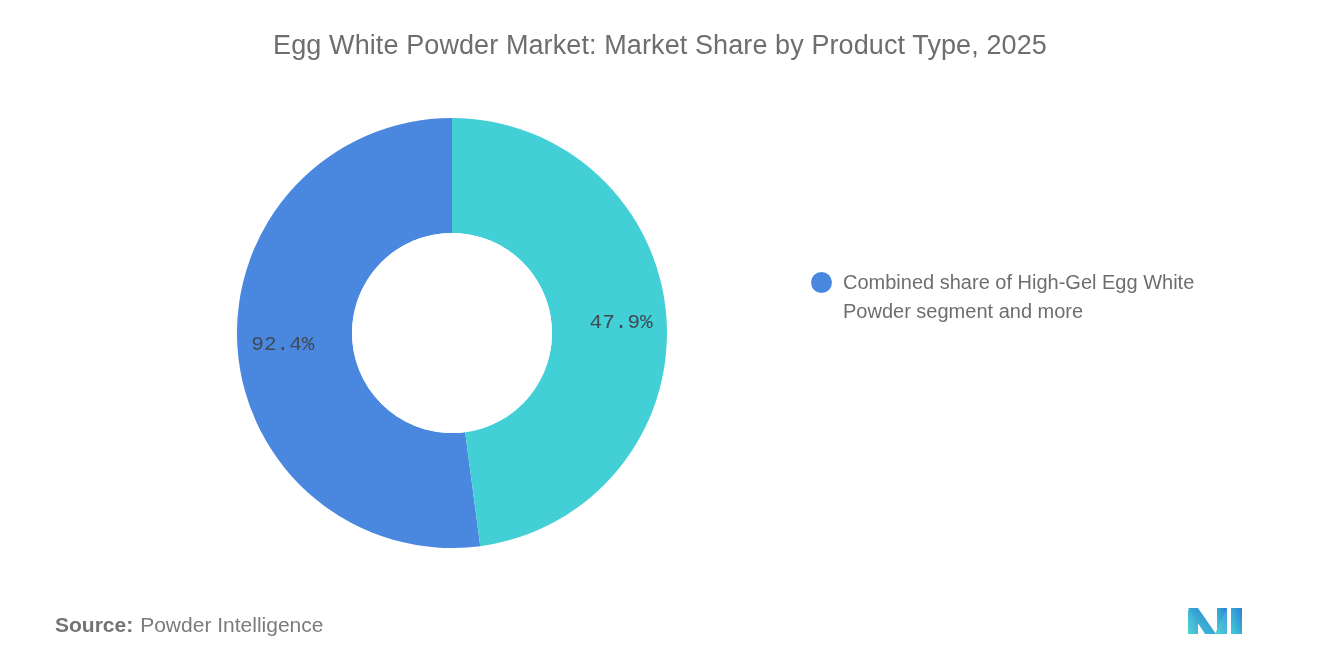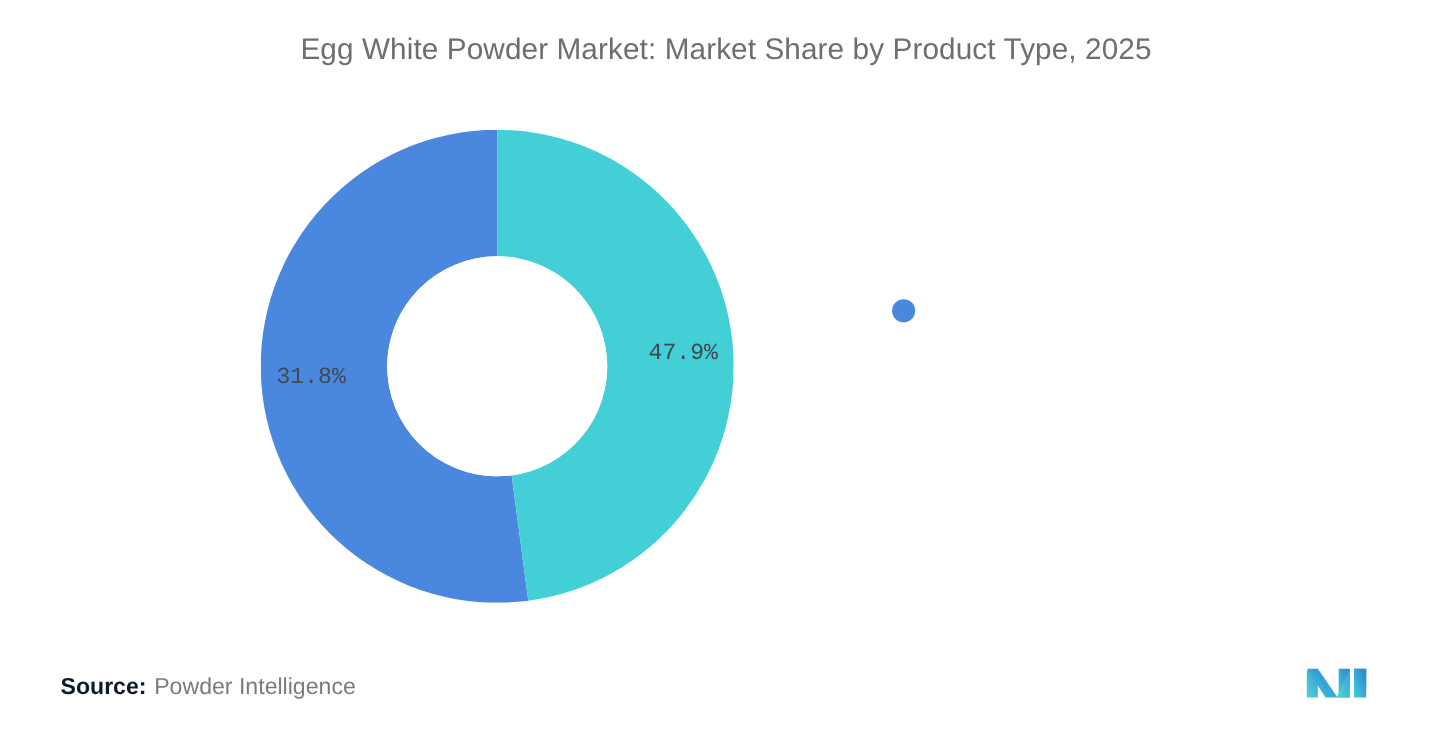--- a/index.html
+++ b/index.html
@@ -94,21 +94,21 @@
   #source-line {
     position: absolute;
     left: 55px;
     top: 613px;
     font-size: 21px;
     color: #6e6e6e;
     white-space: nowrap;
   }
   #source-label {
     font-weight: 700;
-    color: #0f172a;
+    color: #737373;
   }
   #source-value {
     font-weight: 400;
     color: #7b7b7b;
     margin-left: 7px;
   }
 
   
   #brand-logo {
     position: absolute;
@@ -130,29 +130,30 @@
 
       <path id="slice-blue" d="M 243.2863372048408 428.1311406799439 A 215 215 0 1 1 214.99999999999997 0
             L 214.99999999999997 115 A 100 100 0 1 0 228.15643590922826 314.13076310695067 Z" fill="#4a88e0"></path>
 
       <path id="slice-teal" d="M 215 0 A 215 215 0 0 1 243.2863372048408 428.1311406799439
             L 228.15643590922826 314.13076310695067 A 100 100 0 0 0 215 115 Z" fill="#42cfd6"></path>
 
       <circle cx="215" cy="215" r="100" fill="#ffffff"></circle>
     </svg>
 
-    <div id="label-blue" class="slice-label" style="left: 45.8687px; top: 226.174px;">31.8%</div>
+    <div id="label-blue" class="slice-label" style="left: 45.8687px; top: 226.174px;">92.4%</div>
 
     <div id="label-teal" class="slice-label" style="left: 384.131px; top: 203.826px;">47.9%</div>
   </div>
 
   <div id="legend">
 
     <div class="legend-row">
       <span class="legend-swatch" style="background:#4a88e0;"></span>
+      <span class="legend-label">Combined share of High-Gel Egg White Powder segment and more</span>
     </div>
 
 
   </div>
 
   <div id="source-line">
     <span id="source-label">Source:</span><span id="source-value">Powder Intelligence</span>
   </div>
 
   <svg id="brand-logo" viewBox="0 0 66 36">

